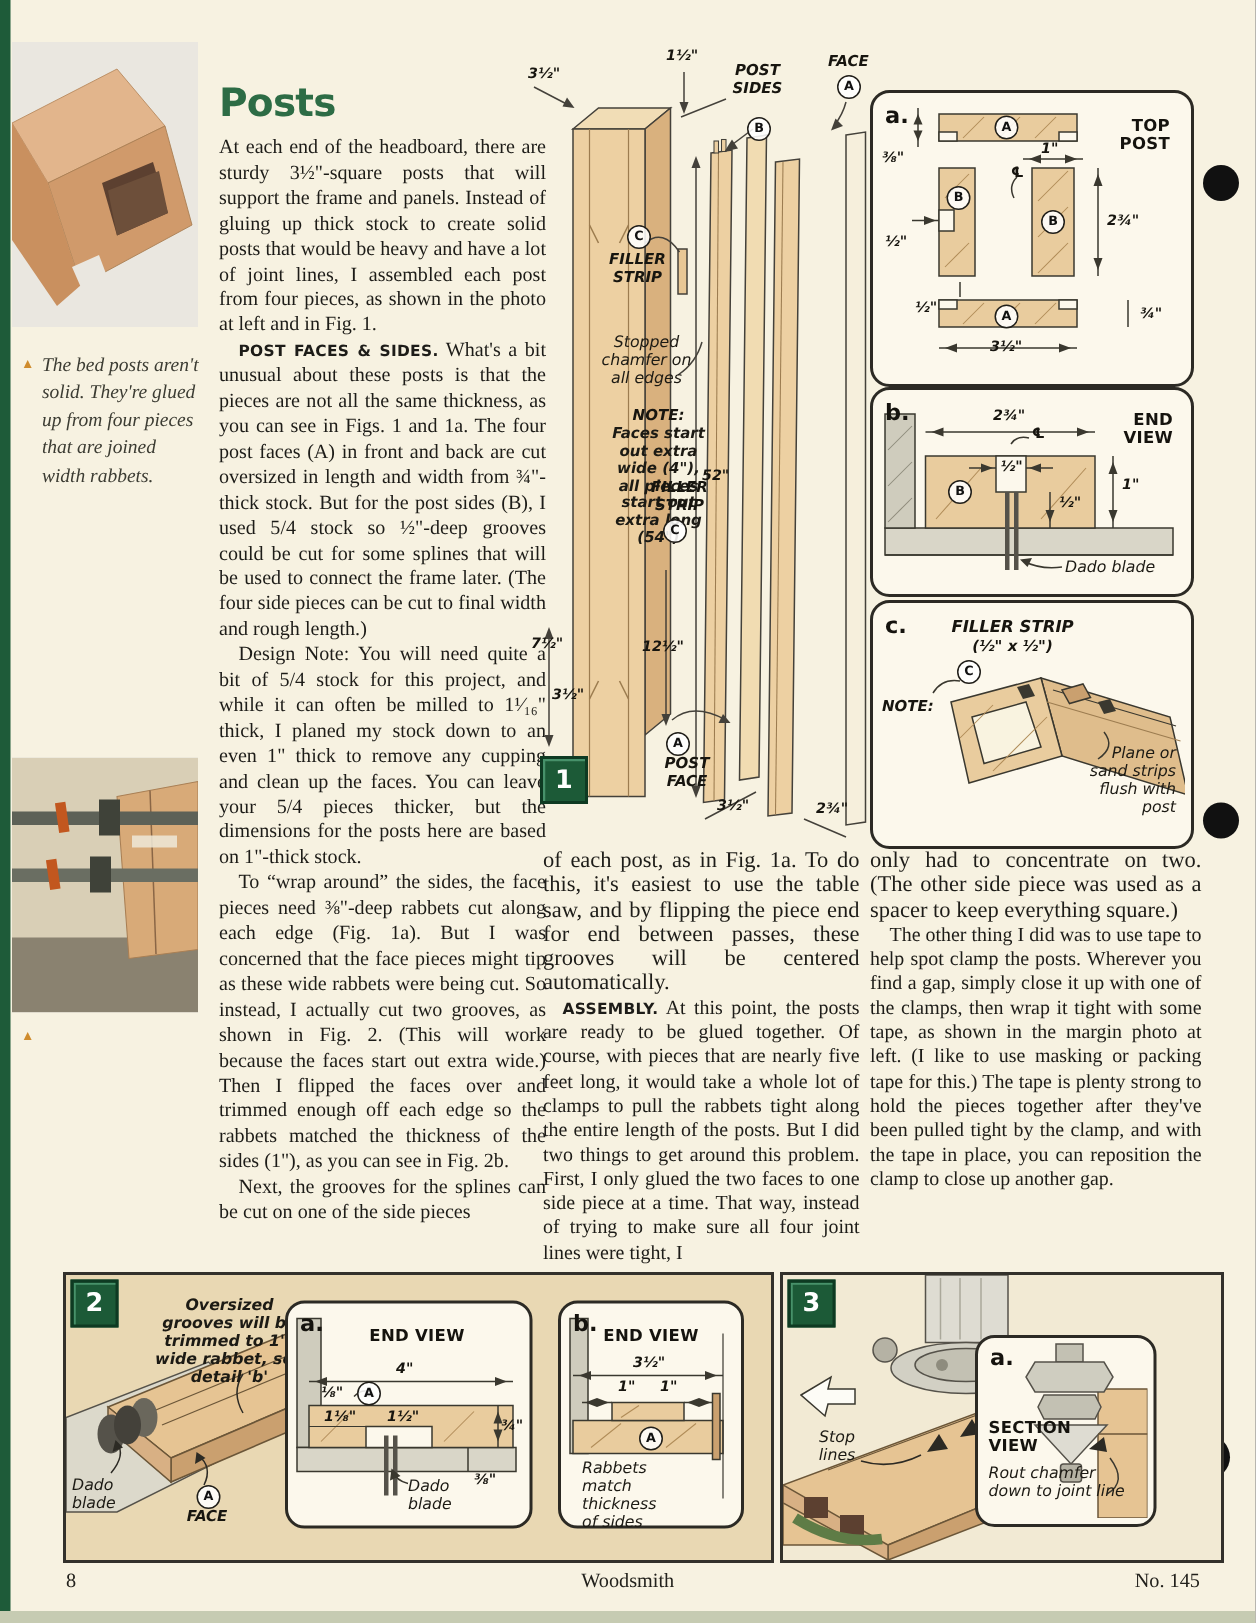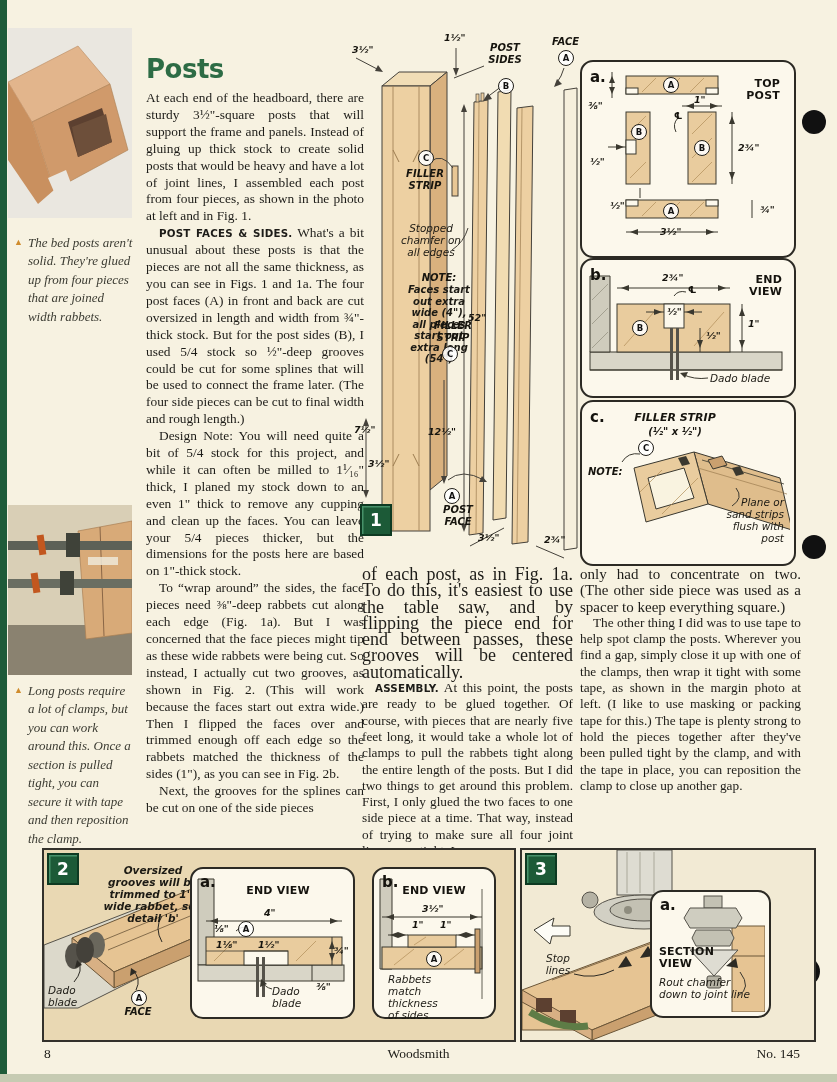--- a/index.html
+++ b/index.html
@@ -78,21 +78,20 @@
       <rect x="0" y="74" width="124" height="9" fill="#6a6e62"></rect>
       <rect x="58" y="28" width="14" height="24" fill="#3f4239"></rect>
       <rect x="52" y="66" width="14" height="24" fill="#3f4239"></rect>
       <rect x="30" y="30" width="7" height="20" fill="#c2571f" transform="rotate(-8 33 40)"></rect>
       <rect x="24" y="68" width="7" height="20" fill="#c2571f" transform="rotate(-8 27 78)"></rect>
       <rect x="80" y="52" width="30" height="8" fill="#efe9d8" opacity=".85"></rect>
     </svg>
   </div>
   <div class="abs cap" style="left:14px;top:682px;width:120px;">
     <span class="tri">▲</span>
-    <span>Long posts require a lot of clamps, but you can work around this. Once a section is pulled tight, you can secure it with tape and then reposition the clamp.</span>
   </div>
 
   <div class="abs article" style="left:146px;top:54px;">
     <h1>Posts</h1>
     <p class="para">At each end of the headboard, there are sturdy 3½"-square posts that will support the frame and panels. Instead of gluing up thick stock to create solid posts that would be heavy and have a lot of joint lines, I assembled each post from four pieces, as shown in the photo at left and in Fig. 1.</p>
     <p class="para ind"><span class="lead">POST FACES &amp; SIDES.</span> <span>What's a bit unusual about these posts is that the pieces are not all the same thickness, as you can see in Figs. 1 and 1a. The four post faces (A) in front and back are cut oversized in length and width from ¾"-thick stock. But for the post sides (B), I used 5/4 stock so ½"-deep grooves could be cut for some splines that will be used to connect the frame later. (The four side pieces can be cut to final width and rough length.)</span></p>
     <p class="para ind">Design Note: You will need quite a bit of 5/4 stock for this project, and while it can often be milled to 1¹⁄₁₆" thick, I planed my stock down to an even 1" thick to remove any cupping and clean up the faces. You can leave your 5/4 pieces thicker, but the dimensions for the posts here are based on 1"-thick stock.</p>
     <p class="para ind">To “wrap around” the sides, the face pieces need ⅜"-deep rabbets cut along each edge (Fig. 1a). But I was concerned that the face pieces might tip as these wide rabbets were being cut. So instead, I actually cut two grooves, as shown in Fig. 2. (This will work because the faces start out extra wide.) Then I flipped the faces over and trimmed enough off each edge so the rabbets matched the thickness of the sides (1"), as you can see in Fig. 2b.</p>
     <p class="para ind">Next, the grooves for the splines can be cut on one of the side pieces</p>
   </div>
@@ -279,21 +278,21 @@
     </svg>
     <span class="tagl" style="left:8px;top:6px;">c.</span>
     <span class="blbl ctr" style="left:38px;top:10px;width:110px;font-size:11px;">FILLER STRIP</span>
     <span class="blbl ctr" style="left:52px;top:24px;width:82px;">(½" x ½")</span>
     <span class="circ" style="left:56px;top:38px;">C</span>
     <span class="blbl" style="left:6px;top:64px;">NOTE:</span>
     <span class="ilbl rgt" style="left:132px;top:94px;width:70px;">Plane or sand strips flush with post</span>
   </div>
 
   <div class="abs col" style="left:362px;top:566px;width:211px;">
-    <p class="para" style="font-size:18px;line-height:16.3px;">of each post, as in Fig. 1a. To do this, it's easiest to use the table saw, and by flipping the piece end for end between passes, these grooves will be centered automatically.</p>
+    <p class="para" style="font-size:15px;line-height:16.3px;">of each post, as in Fig. 1a. To do this, it's easiest to use the table saw, and by flipping the piece end for end between passes, these grooves will be centered automatically.</p>
     <p class="para ind" style="font-size:13.3px;line-height:16.3px;"><span class="lead">ASSEMBLY.</span> <span>At this point, the posts are ready to be glued together. Of course, with pieces that are nearly five feet long, it would take a whole lot of clamps to pull the rabbets tight along the entire length of the posts. But I did two things to get around this problem. First, I only glued the two faces to one side piece at a time. That way, instead of trying to make sure all four joint lines were tight, I</span></p>
   </div>
   <div class="abs col" style="left:580px;top:566px;width:221px;">
     <p class="para" style="font-size:15px;line-height:16.3px;">only had to concentrate on two. (The other side piece was used as a spacer to keep everything square.)</p>
     <p class="para ind" style="font-size:13.3px;line-height:16.3px;">The other thing I did was to use tape to help spot clamp the posts. Wherever you find a gap, simply close it up with one of the clamps, then wrap it tight with some tape, as shown in the margin photo at left. (I like to use masking or packing tape for this.) The tape is plenty strong to hold the pieces together after they've been pulled tight by the clamp, and with the tape in place, you can reposition the clamp to close up another gap.</p>
   </div>
 
   <div class="figbox" style="left:42px;top:848px;width:470px;height:190px;background:#e9d8b3;">
     <svg width="470" height="190" viewBox="0 0 470 190">
       <polygon points="0,95 95,58 142,104 34,158 0,158" fill="#dcd9cb" stroke="#55524a"></polygon>

